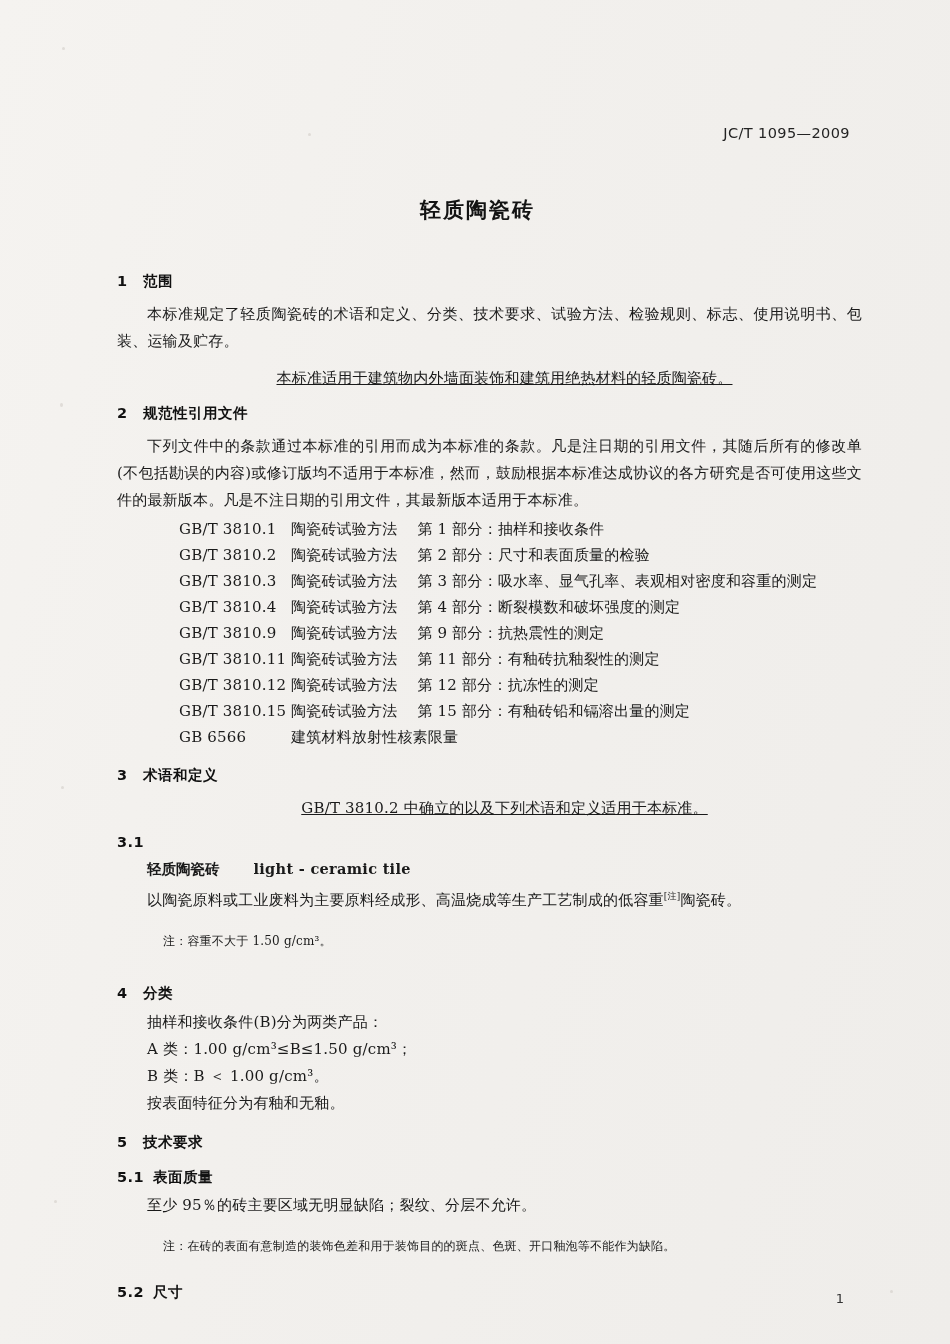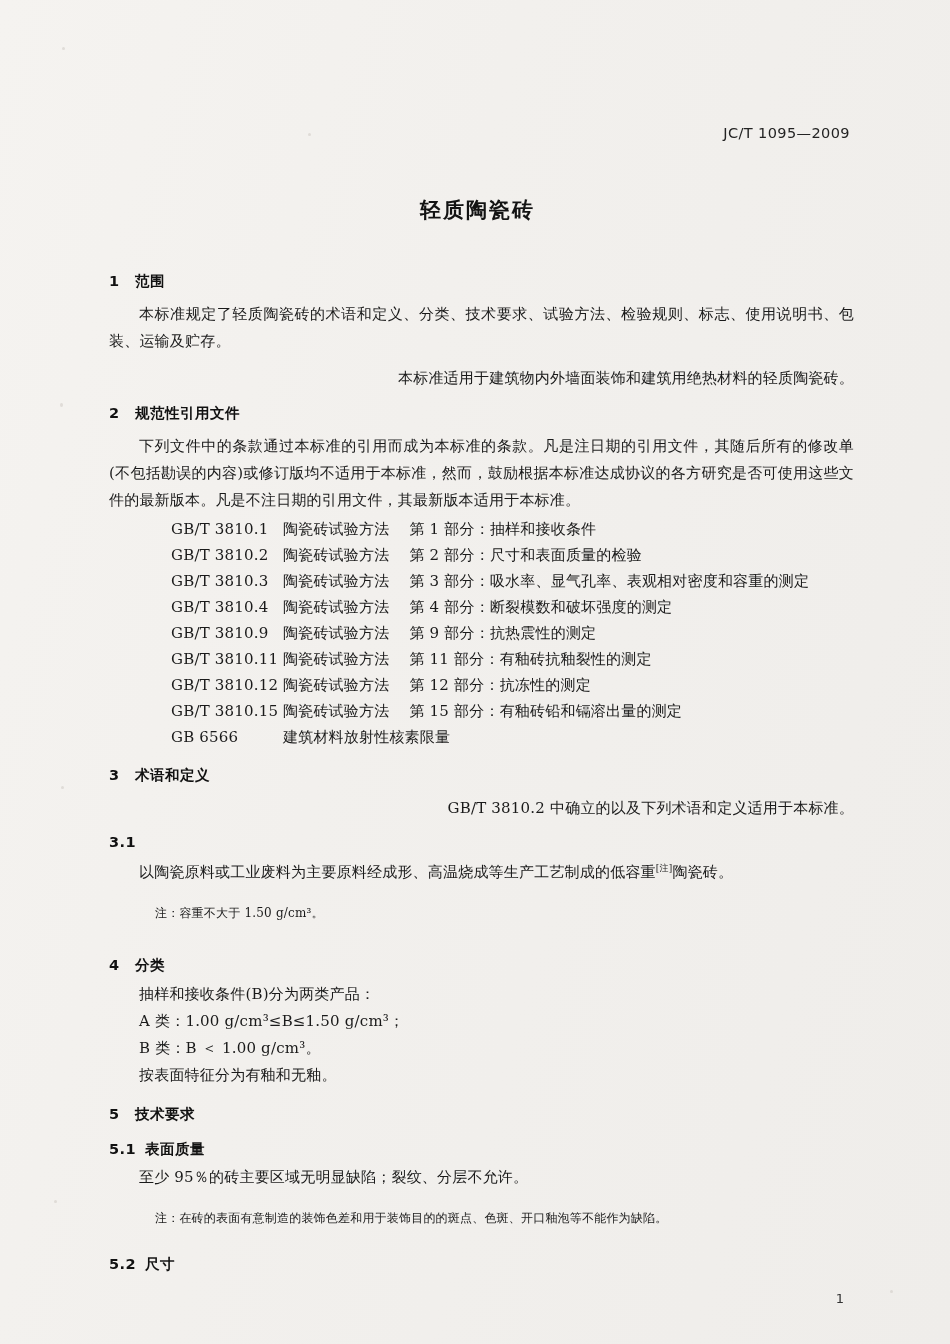--- a/index.html
+++ b/index.html
@@ -46,21 +46,21 @@
     text-align: center;
     font-size: 21px;
     font-weight: bold;
     letter-spacing: 2px;
     font-family: "DejaVu Sans", "Liberation Sans", sans-serif;
     color: #131313;
   }
   .body-flow {
     position: absolute;
     top: 272px;
-    left: 4px;
+    left: 12px;
     width: 745px;
   }
   .h-sec {
     font-size: 14.5px;
     font-weight: bold;
     font-family: "DejaVu Sans", "Liberation Sans", sans-serif;
     margin: 0 0 6px 0;
     letter-spacing: .5px;
     color: #111;
   }
@@ -75,21 +75,21 @@
   }
   .h-sub .num { display: inline-block; min-width: 36px; }
   .para {
     font-size: 15px;
     line-height: 27px;
     margin: 10px 0 2px 0;
     text-indent: 30px;
     text-align: justify;
     letter-spacing: .2px;
   }
-  .para.nojust { text-align: right; }
+  .para.nojust { text-align: center; text-decoration: underline; }
   .gap-s { height: 10px; }
   .gap-m { height: 16px; }
   .ref-line {
     font-size: 15px;
     line-height: 26px;
     margin: 0;
     padding-left: 62px;
     letter-spacing: .2px;
     white-space: nowrap;
   }
@@ -200,20 +200,23 @@
       <div class="h-sec">
         <span class="num">3</span><span>术语和定义</span>
       </div>
       <p class="para nojust">GB/T 3810.2 中确立的以及下列术语和定义适用于本标准。</p>
 
       <div class="gap-s"></div>
 
       <div class="h-sub">
         <span>3.1</span>
       </div>
+      <p class="term-line">
+        <span class="term-cn">轻质陶瓷砖</span><span class="term-en">light - ceramic tile</span>
+      </p>
       <p class="indent-line"><span>以陶瓷原料或工业废料为主要原料经成形、高温烧成等生产工艺制成的低容重</span><sup class="note-mark">[注]</sup><span>陶瓷砖。</span></p>
       <p class="note">注：容重不大于 1.50 g/cm³。</p>
 
       <div class="gap-m"></div>
 
       <div class="h-sec">
         <span class="num">4</span><span>分类</span>
       </div>
       <p class="indent-line">抽样和接收条件(B)分为两类产品：</p>
       <p class="indent-line">A 类：1.00 g/cm³≤B≤1.50 g/cm³；</p>

